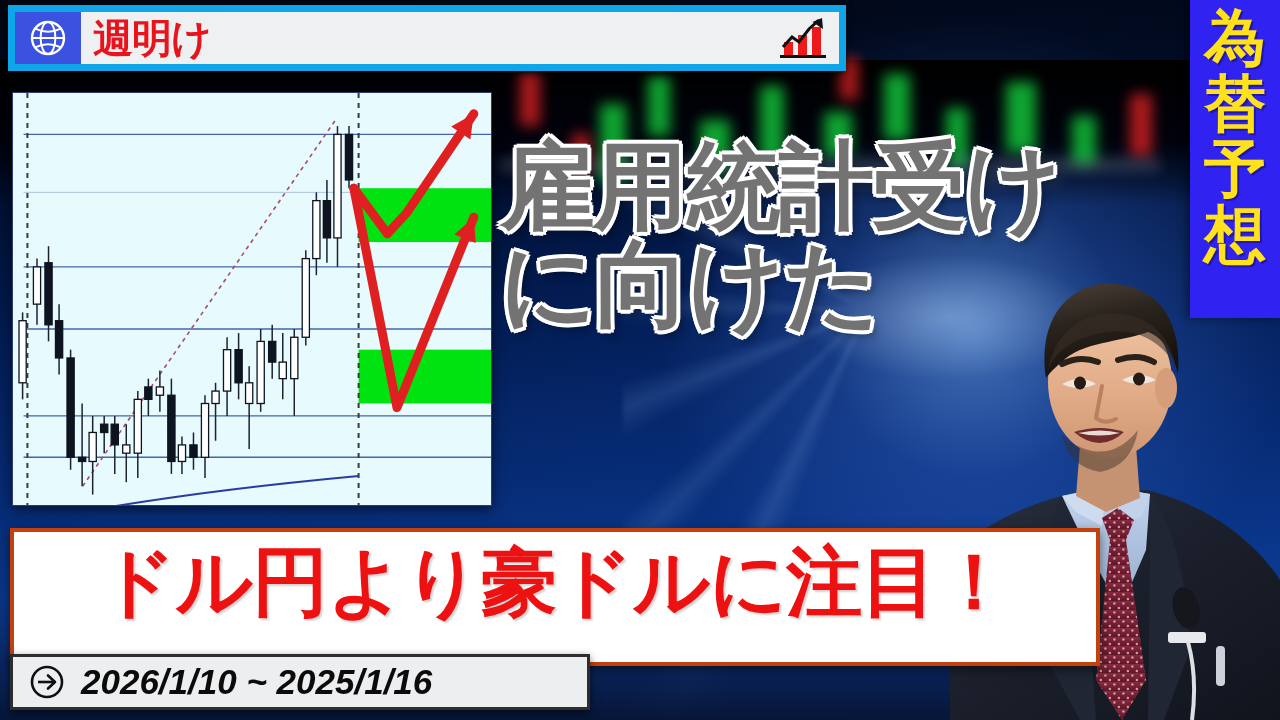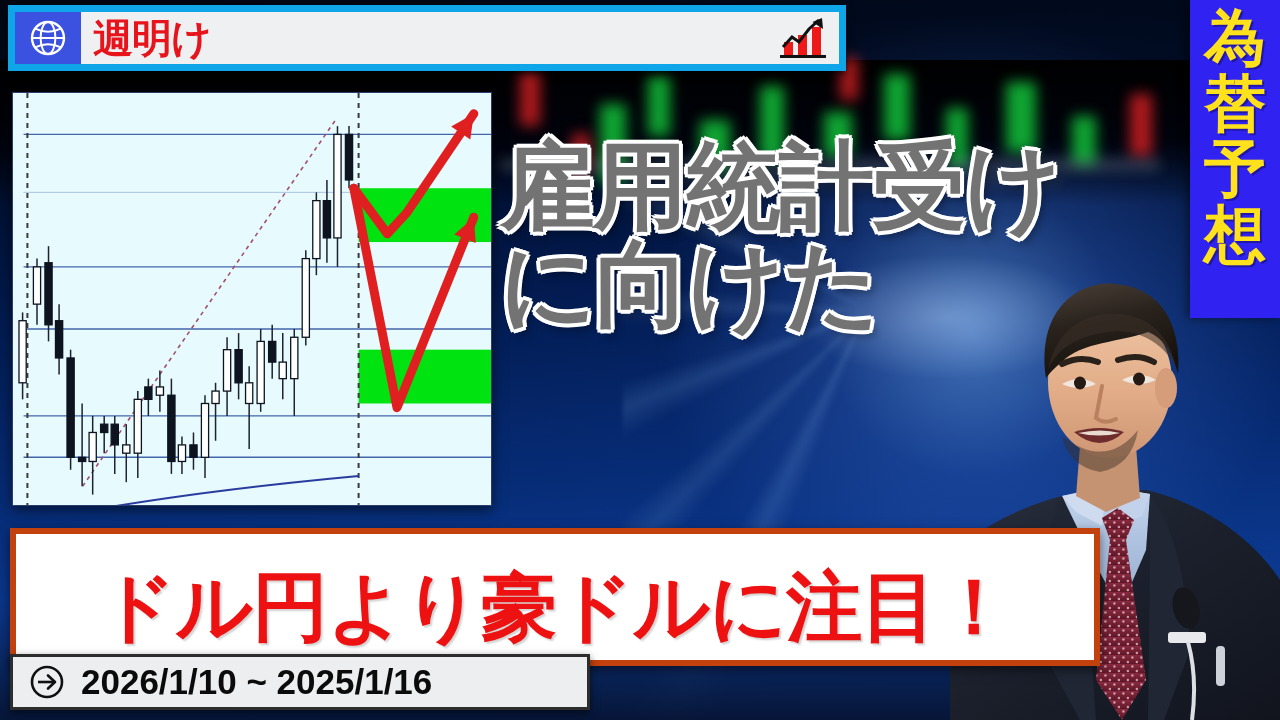--- a/index.html
+++ b/index.html
@@ -116,41 +116,41 @@
   .headline .l2 { display:block; margin-top:-4px; }
 
   
   .person { position:absolute; right:0px; bottom:0; width:330px; height:470px; }
   .person svg { display:block; }
 
   
   .lowerbanner {
     position:absolute; left:10px; top:528px; width:1090px; height:138px;
     background:#ffffff;
-    border:6px solid #c2410c;
-    display:flex; align-items:flex-end; justify-content:center;
+    border:4px solid #c2410c;
+    display:flex; align-items:flex-start; justify-content:center;
     box-shadow:0 4px 10px rgba(0,0,0,.5);
   }
   .lowerbanner-text {
     color:#ee1111; font-size:76px; font-weight:bold; letter-spacing:-1px;
     white-space:nowrap;
     text-shadow:2px 2px 2px rgba(0,0,0,.18);
   }
 
   
   .datebar {
     position:absolute; left:10px; top:654px; width:580px; height:56px;
     background:#eceef0;
     border:3px solid #2d2d2d;
     display:flex; align-items:center;
     padding-left:16px; gap:16px;
     box-shadow:0 3px 8px rgba(0,0,0,.55);
   }
   .date-text {
-    font-size:35px; font-weight:bold; 
+    font-size:35px; font-weight:bold; font-style:italic;
     color:#0b0b0b; letter-spacing:0px; white-space:nowrap;
   }
 </style>
 </head>
 <body>
 
 <div id="thumbnail">
 
   <div class="bg-base"></div>
   <div class="bg-rays"></div>

